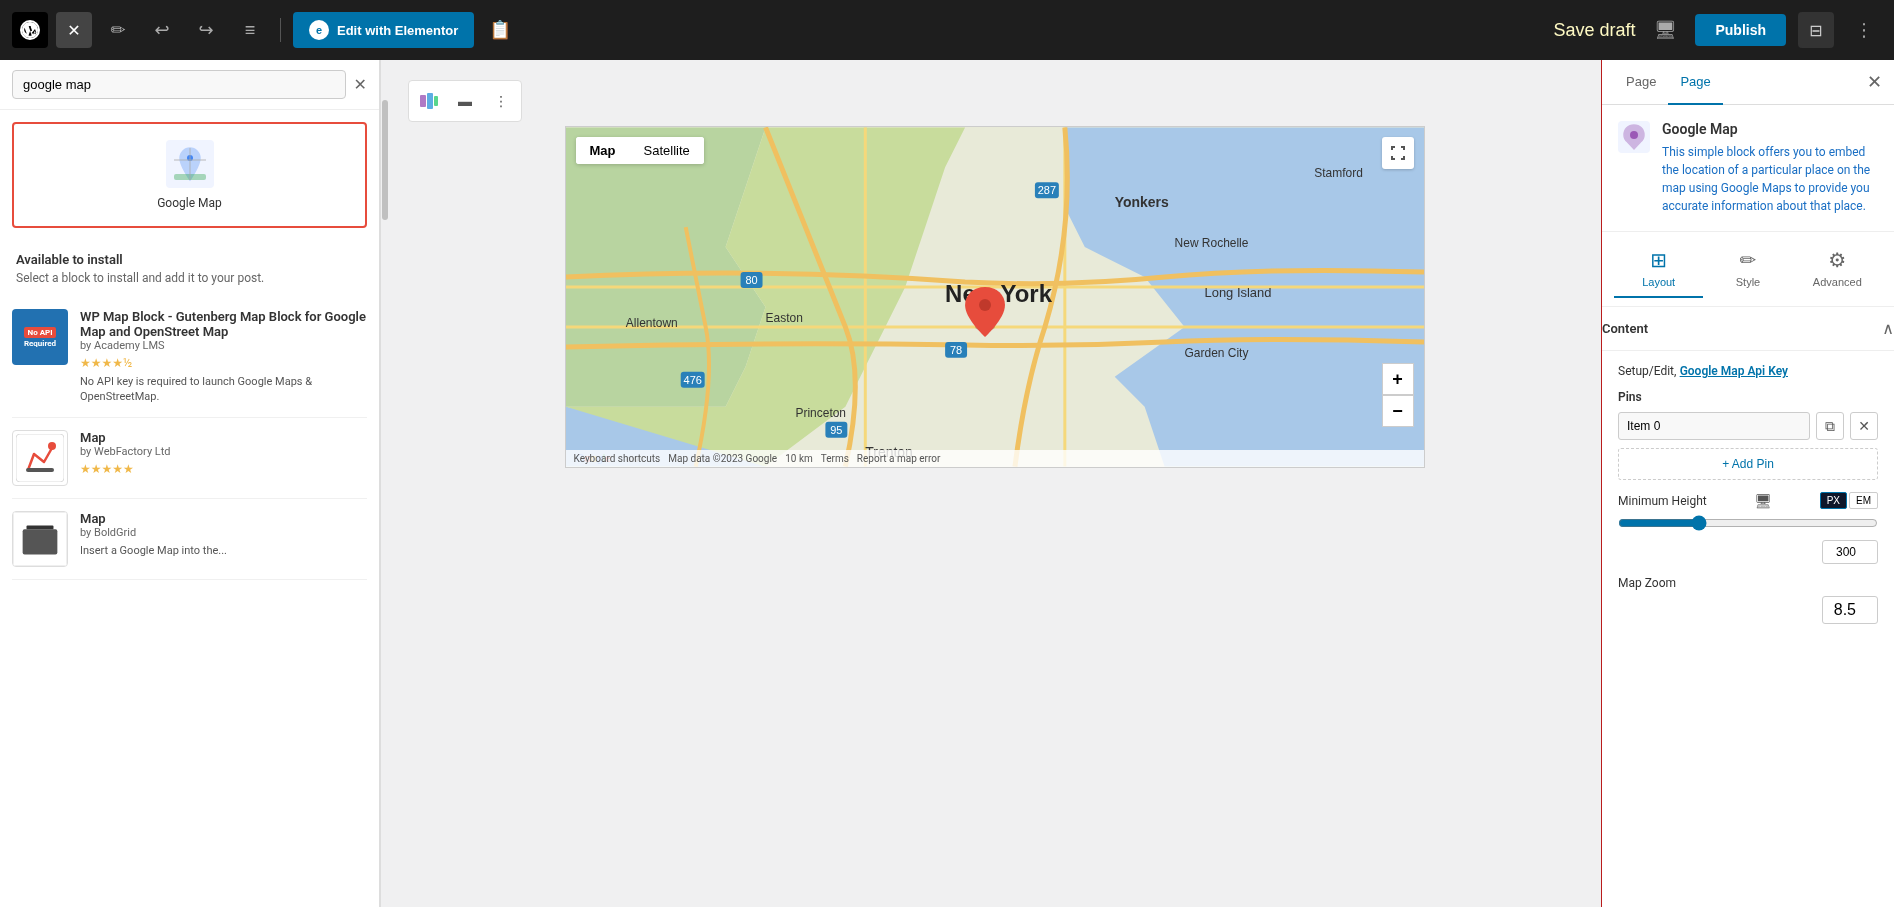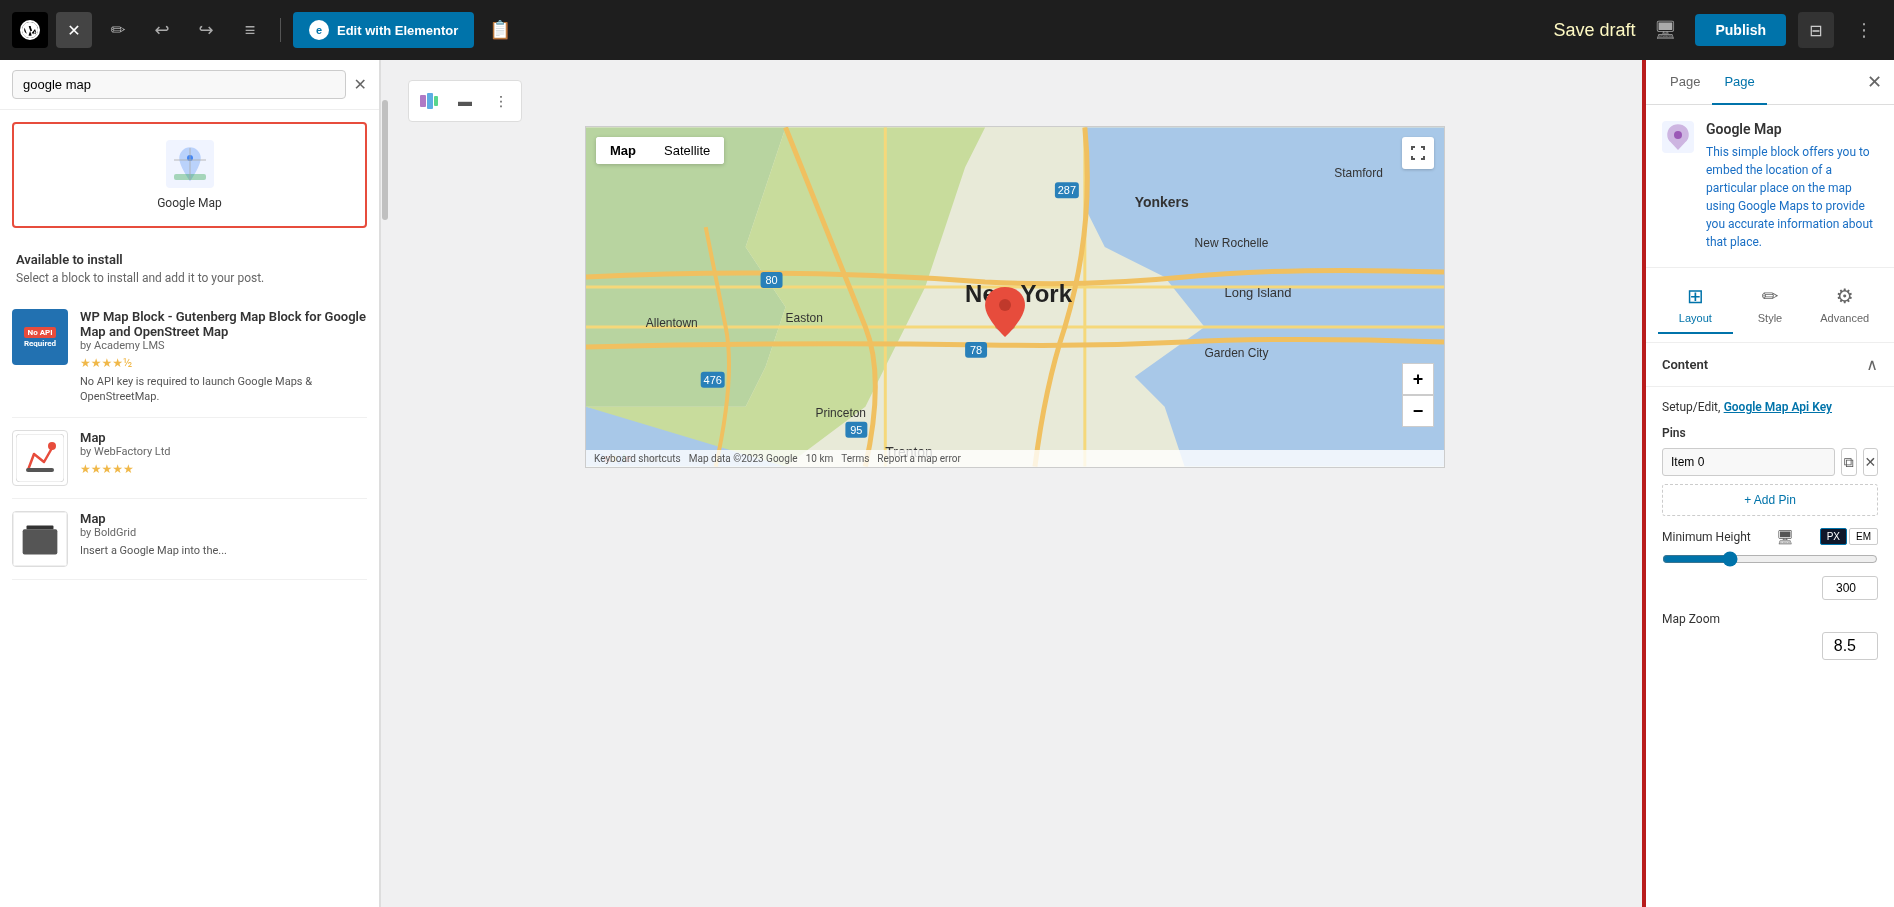--- a/index.html
+++ b/index.html
@@ -155,21 +155,21 @@
       width: 32px; height: 32px; background: white; border: 1px solid #ccc; cursor: pointer;
       font-size: 18px; font-weight: bold; display: flex; align-items: center; justify-content: center;
     }
     .map-attribution {
       position: absolute; bottom: 0; left: 0; right: 0; background: rgba(255,255,255,0.8);
       font-size: 10px; color: #555; padding: 3px 8px; display: flex; gap: 8px; align-items: center;
     }
 
     
     .right-sidebar {
-      width: 252px; background: #fff; border-left: 4px solid #b91c1c; flex-shrink: 0;
+      width: 293px; background: #fff; border-left: 1px solid #b91c1c; flex-shrink: 0;
       display: flex; flex-direction: column;
     }
     .right-tabs {
       display: flex; border-bottom: 1px solid #ddd; padding: 0 12px;
     }
     .right-tab {
       padding: 14px 12px; font-size: 13px; cursor: pointer; border: none; background: none; color: #666; border-bottom: 2px solid transparent; margin-bottom: -1px;
     }
     .right-tab.active { color: #0073aa; border-bottom-color: #0073aa; font-weight: 500; }
     .right-close-btn {
@@ -196,21 +196,21 @@
       flex: 1; display: flex; flex-direction: column; align-items: center; gap: 4px;
       padding: 8px 4px; cursor: pointer; border: none; background: none; font-size: 11px; color: #666;
       border-bottom: 2px solid transparent;
     }
     .settings-tab.active { color: #0073aa; border-bottom-color: #0073aa; }
     .settings-tab-icon { font-size: 20px; }
 
     
     .section-header {
       display: flex; align-items: center; justify-content: space-between;
-      padding: 12px 16px; cursor: pointer; border-bottom: 1px solid #eee;
+      padding: 12px 0; cursor: pointer; border-bottom: 1px solid #eee;
     }
     .section-title { font-size: 13px; font-weight: 600; color: #333; }
     .section-toggle { font-size: 16px; color: #666; }
 
     .section-body { padding: 12px 16px; }
 
     
     .api-key-row { margin-bottom: 12px; }
     .api-key-label { font-size: 12px; color: #333; margin-bottom: 4px; }
     .api-key-link { font-size: 12px; color: #0073aa; text-decoration: underline; font-weight: 600; }

